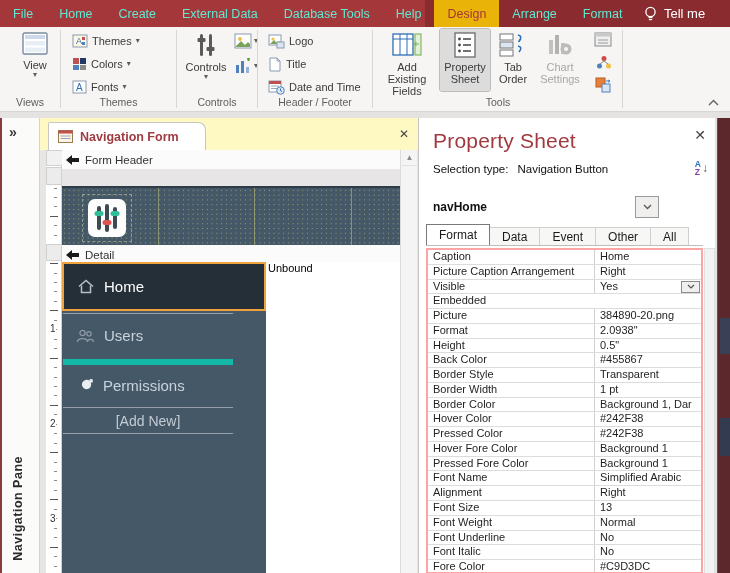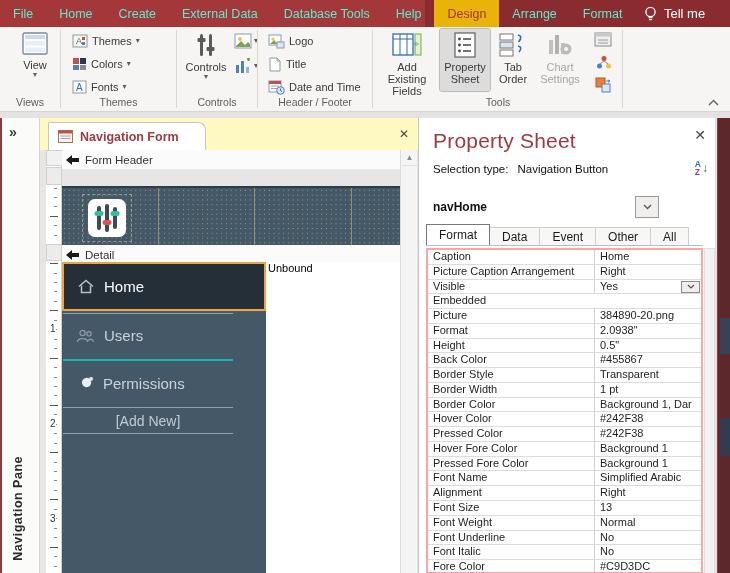--- a/index.html
+++ b/index.html
@@ -72,21 +72,21 @@
   .logo-sel { position:absolute; left:21px; top:7px; width:48px; height:46px; outline:1px dashed rgba(230,230,170,.45); }
   .logo { position:absolute; left:26px; top:11px; width:38px; height:38px; background:#fdfdfd; border-radius:7px; }
 
   .detailbar-top { top:95px; }
   .detailarea { position:absolute; left:22px; top:112px; width:338px; height:311px; background:#455867; }
   .subform-white { position:absolute; left:204px; top:0; width:134px; height:311px; background:#fff; }
   .unbound { position:absolute; left:2px; top:0px; font-size:11px; color:#000; }
   .navbtn { position:absolute; left:1px; width:170px; display:flex; align-items:center; gap:9px; padding-left:13px; font-size:15px; }
   .navbtn.home { top:0; height:49px; background:#242F38; border:2px solid #F0A33C; color:#fff; left:0; width:204px; }
   .navbtn.users { top:51px; height:44px; border-top:1px solid #95a0aa; color:#C9D3DC; }
-  .navbtn.perm  { top:97px; height:47px; border-top:2px solid #14b8a6; color:#C9D3DC; }
+  .navbtn.perm  { top:97px; height:47px; border-top:6px solid #14b8a6; color:#C9D3DC; }
   .navbtn.addnew{ top:145px; height:27px; border-top:1px solid #95a0aa; border-bottom:1px solid #95a0aa; color:#c2ccd5; justify-content:center; padding-left:0; font-size:14px; }
 
   .vscroll { position:absolute; left:360px; top:0; width:17px; height:423px; background:#f4f4f4; border-left:1px solid #dcdcdc; }
   .vscroll .up { position:absolute; left:1px; top:0; width:15px; height:16px; display:flex; align-items:center; justify-content:center; font-size:8px; color:#8a8a8a; background:#f4f4f4; border-bottom:1px solid #e2e2e2; }
 
   
   .psheet { left:418px; top:118px; width:297px; height:455px; background:#fff; border-left:1px solid #c6c4c2; }
   .ps-close { position:absolute; right:6px; top:8px; width:18px; height:18px; color:#444; font-size:14px; display:flex; align-items:center; justify-content:center; }
   .ps-title { position:absolute; left:14px; top:11px; font-size:21px; color:#A13A40; letter-spacing:.2px; }
   .ps-selline { position:absolute; left:14px; top:45px; font-size:11.5px; color:#111; display:flex; gap:9px; }

